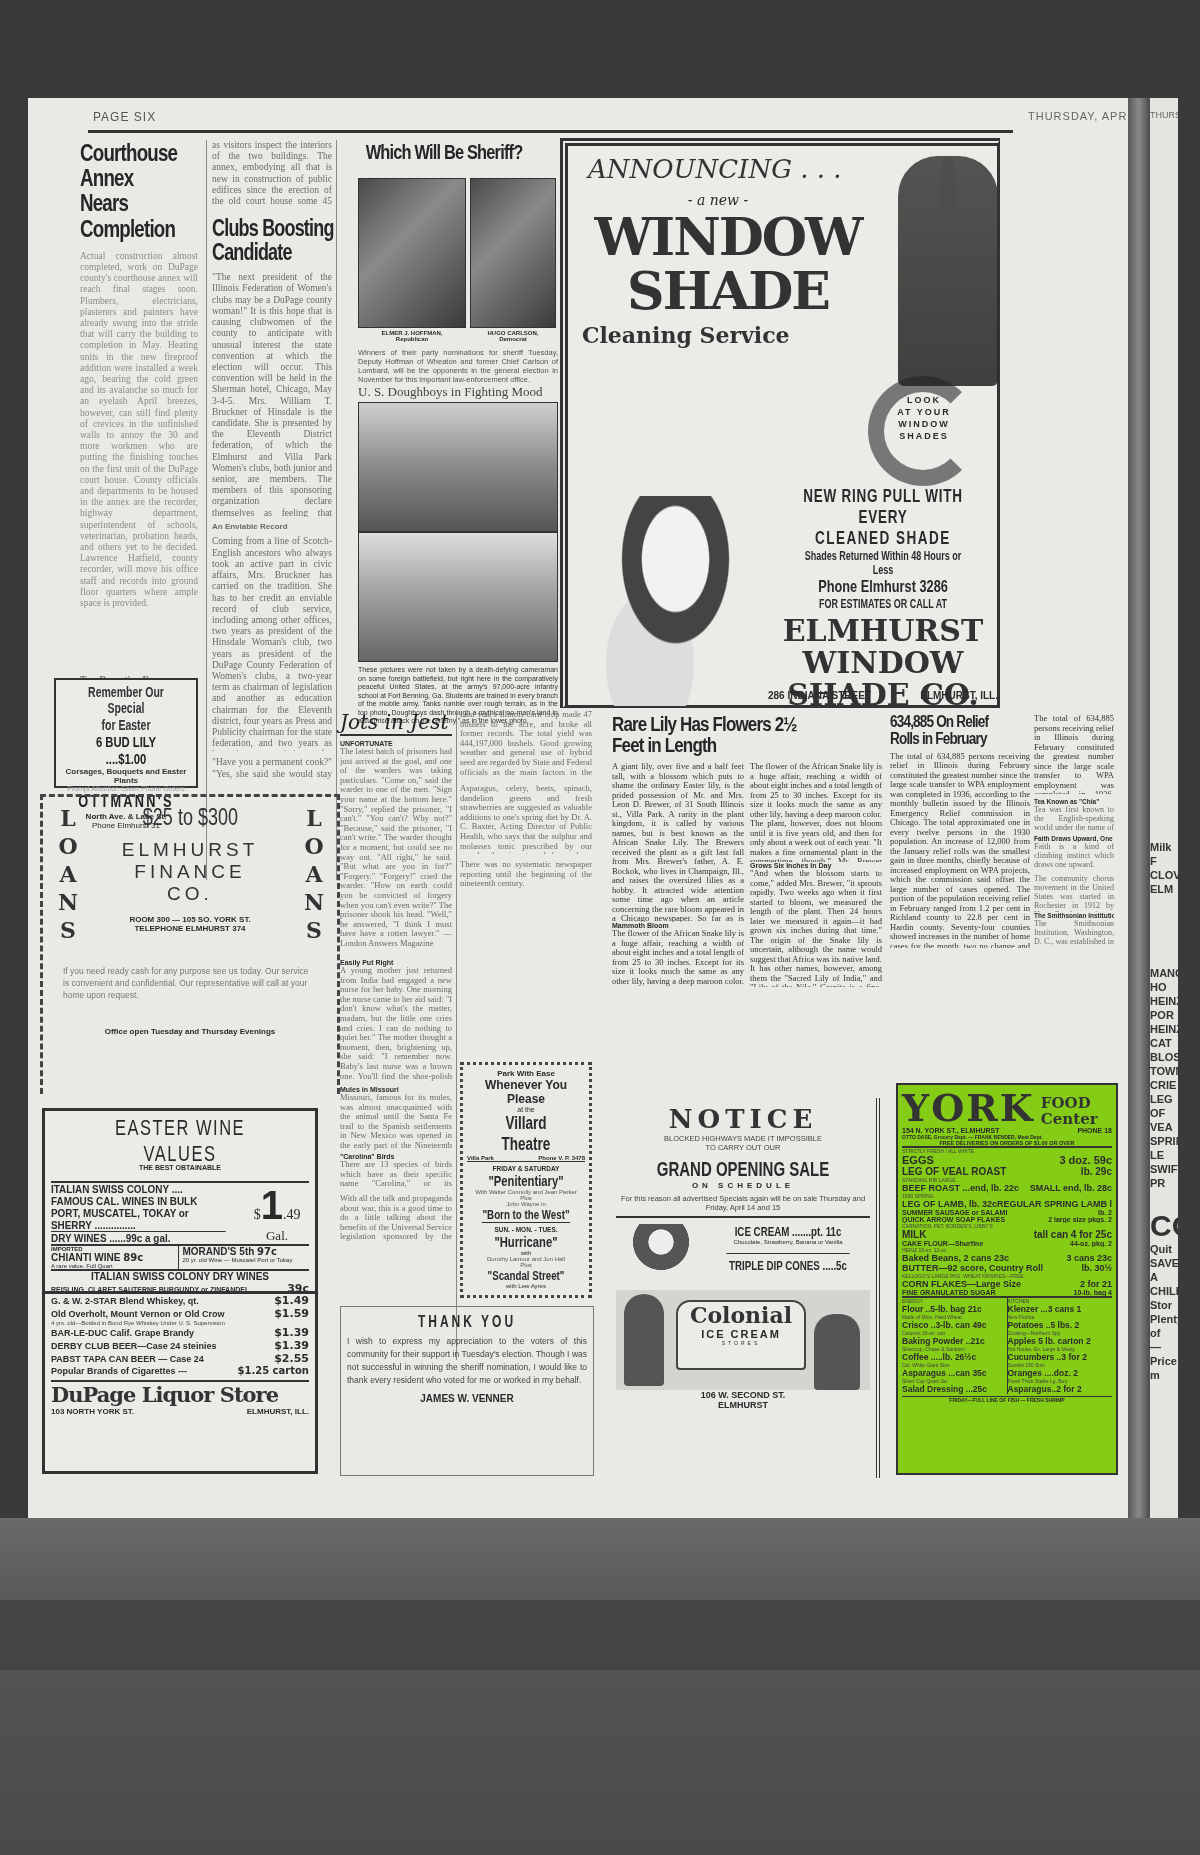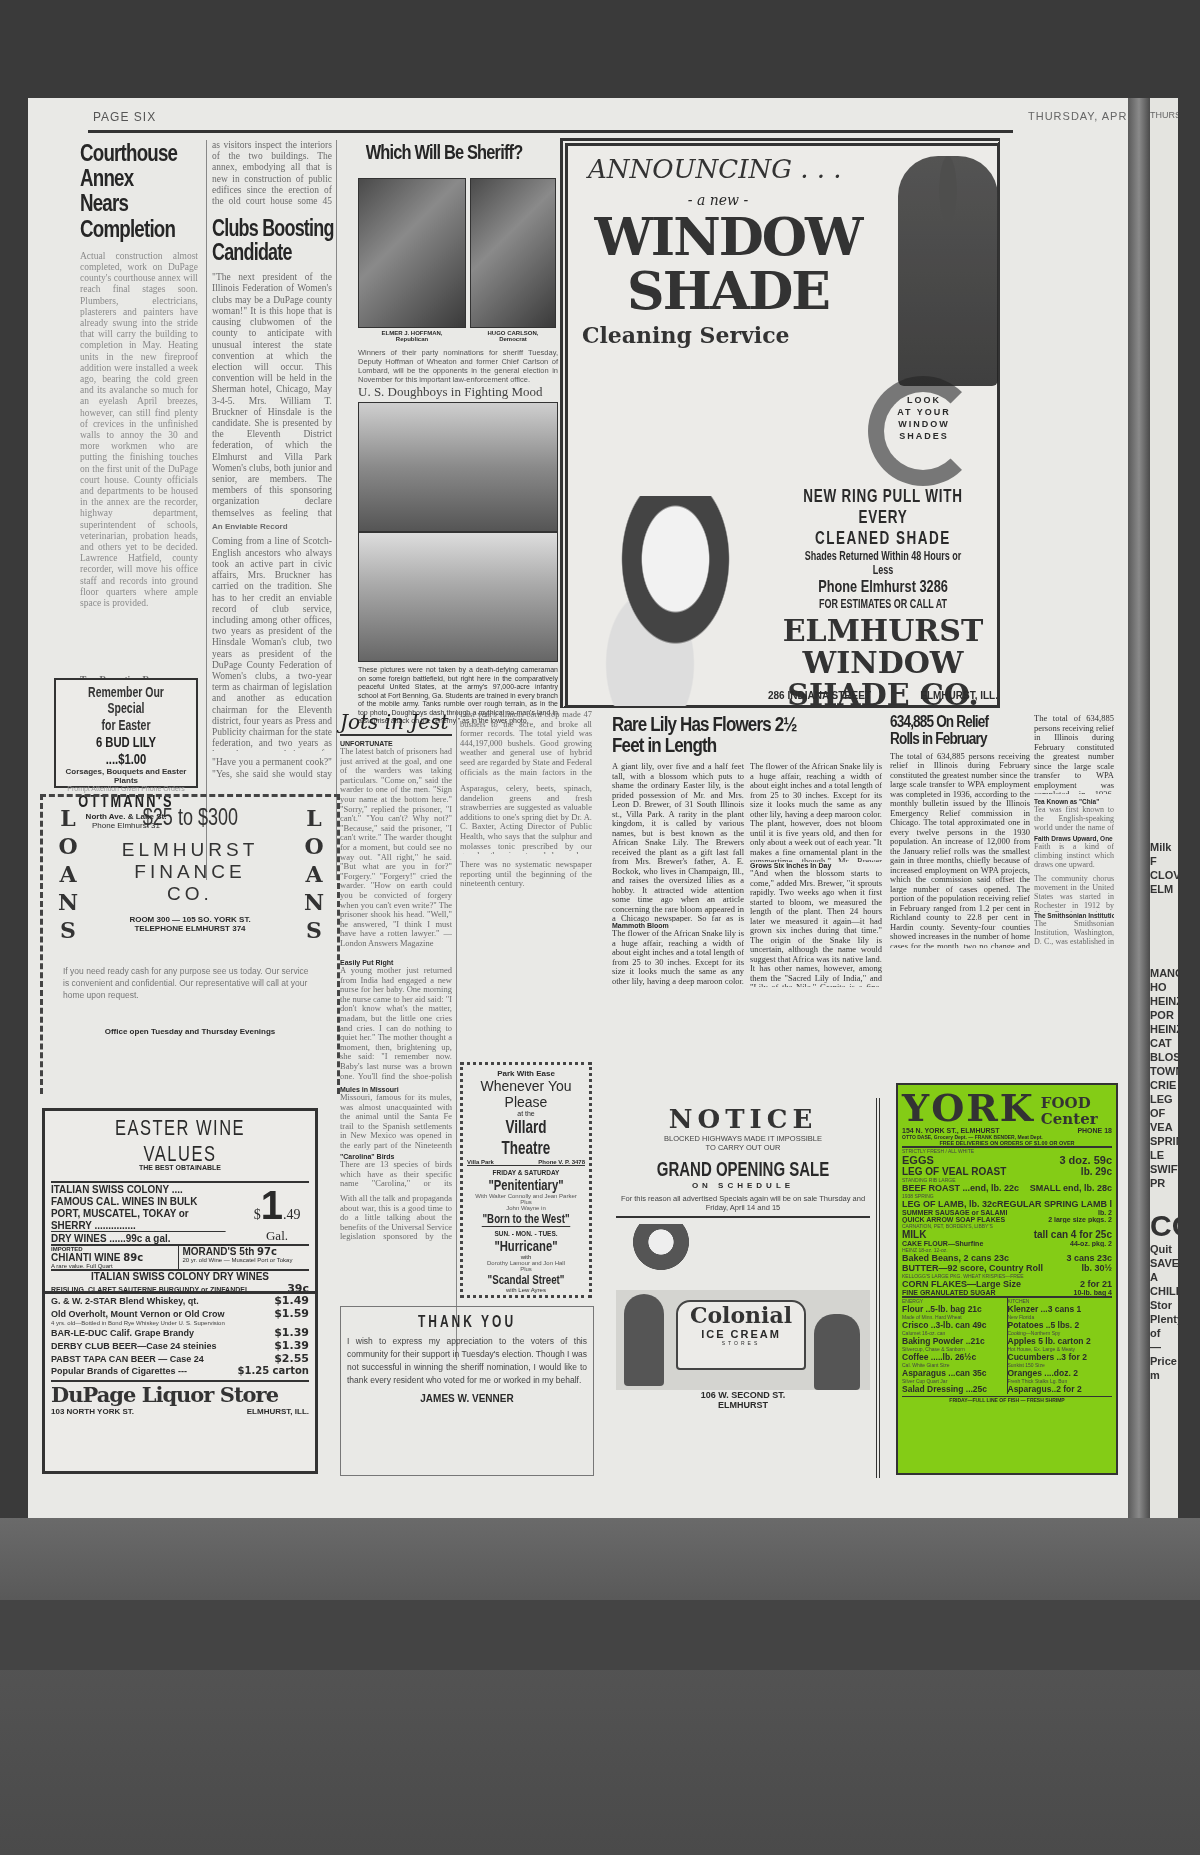--- a/index.html
+++ b/index.html
@@ -192,21 +192,21 @@
   <div class="vline" style="left:428px;top:612px;height:650px"></div>
 
   <div class="abs" style="left:432px;top:612px;width:132px">
     <div class="body-text" style="font-size:8.5px;line-height:9.6px;height:68px;overflow:hidden">Last year's Illinois corn crop made 47 bushels to the acre, and broke all former records. The total yield was 444,197,000 bushels. Good growing weather and general use of hybrid seed are regarded by State and Federal officials as the main factors in the record-breaking yield.</div>
     <div class="body-text" style="font-size:8.5px;line-height:9.6px;height:70px;overflow:hidden;margin-top:6px">Asparagus, celery, beets, spinach, dandelion greens and fresh strawberries are suggested as valuable additions to one's spring diet by Dr. A. C. Baxter, Acting Director of Public Health, who says that the sulphur and molasses tonic prescribed by our grandmothers is not needed nowadays.</div>
     <div class="body-text" style="font-size:8.5px;line-height:9.6px;height:30px;overflow:hidden;margin-top:6px">There was no systematic newspaper reporting until the beginning of the nineteenth century.</div>
   </div>
 
   <div class="abs dotted-border c" style="left:432px;top:964px;width:132px;height:236px;padding:4px;overflow:hidden">
     <div class="sans" style="font-size:8px;font-weight:bold">Park With Ease</div>
-    <div class="sans" style="font-size:14px;font-weight:normal">Whenever You Please</div>
+    <div class="sans" style="font-size:12px;font-weight:bold">Whenever You Please</div>
     <div class="sans" style="font-size:7px">at the</div>
     <div class="cond" style="font-size:18px;display:block">Villard Theatre</div>
     <div class="list-row" style="font-size:6px;border-bottom:1px solid #333">
         <span>Villa Park</span>
         <span>Phone V. P. 3478</span>
       </div>
     <div class="sans" style="font-size:6.5px;font-weight:bold;margin-top:3px">FRIDAY &amp; SATURDAY</div>
     <div class="cond" style="font-size:15px;display:block">"Penitentiary"</div>
     <div class="sans" style="font-size:6px;color:#555">With Walter Connolly and Jean Parker</div>
     <div class="sans" style="font-size:6px;color:#555">Plus</div>
@@ -283,20 +283,25 @@
 
   <div class="abs c" style="left:582px;top:1000px;width:270px;height:380px;border-right:4px double #333;padding:6px">
     <div class="slab" style="font-size:26px;letter-spacing:5px">NOTICE</div>
     <div class="sans" style="font-size:7.5px;color:#444">BLOCKED HIGHWAYS MADE IT IMPOSSIBLE</div>
     <div class="sans" style="font-size:7.5px;color:#444">TO CARRY OUT OUR</div>
     <div class="cond" style="font-size:20px;display:block;margin-top:6px">GRAND OPENING SALE</div>
     <div class="sans" style="font-size:8px;font-weight:bold;letter-spacing:4px">ON SCHEDULE</div>
     <div class="sans" style="font-size:7.5px;color:#444;border-bottom:2px solid #333;padding-bottom:4px;margin-top:4px">For this reason all advertised Specials again will be on sale Thursday and Friday, April 14 and 15</div>
     <div style="display:flex;margin-top:6px">
       <div style="width:90px;height:60px;background:radial-gradient(circle at 50% 30%,#eee 20%,#555 21%,#555 45%,transparent 46%)"></div>
+      <div style="flex:1">
+        <div class="cond" style="font-size:13px;display:block">ICE CREAM .......pt. 11c</div>
+        <div class="sans" style="font-size:6px">Chocolate, Strawberry, Banana or Vanilla</div>
+        <div class="cond" style="font-size:13px;display:block;border-top:1px solid #333;margin-top:8px;padding-top:4px">TRIPLE DIP CONES .....5c</div>
+      </div>
     </div>
     <div style="position:relative;height:100px;margin-top:6px;background:#d4d4d0">
       <div class="abs" style="left:60px;top:10px;width:130px;height:70px;border:2px solid #444;background:#ecebe8;border-radius:14px 14px 4px 4px">
         <div style="font-family:'DejaVu Serif',serif;font-weight:bold;font-size:22px;color:#333">Colonial</div>
         <div class="sans" style="font-size:11px;font-weight:bold;letter-spacing:2px">ICE CREAM</div>
         <div class="sans" style="font-size:5px;letter-spacing:3px">STORES</div>
       </div>
       <div class="abs" style="left:8px;top:4px;width:40px;height:92px;background:#555;border-radius:20px 20px 4px 4px"></div>
       <div class="abs" style="right:10px;top:24px;width:46px;height:76px;background:#555;border-radius:20px 20px 4px 4px"></div>
     </div>

